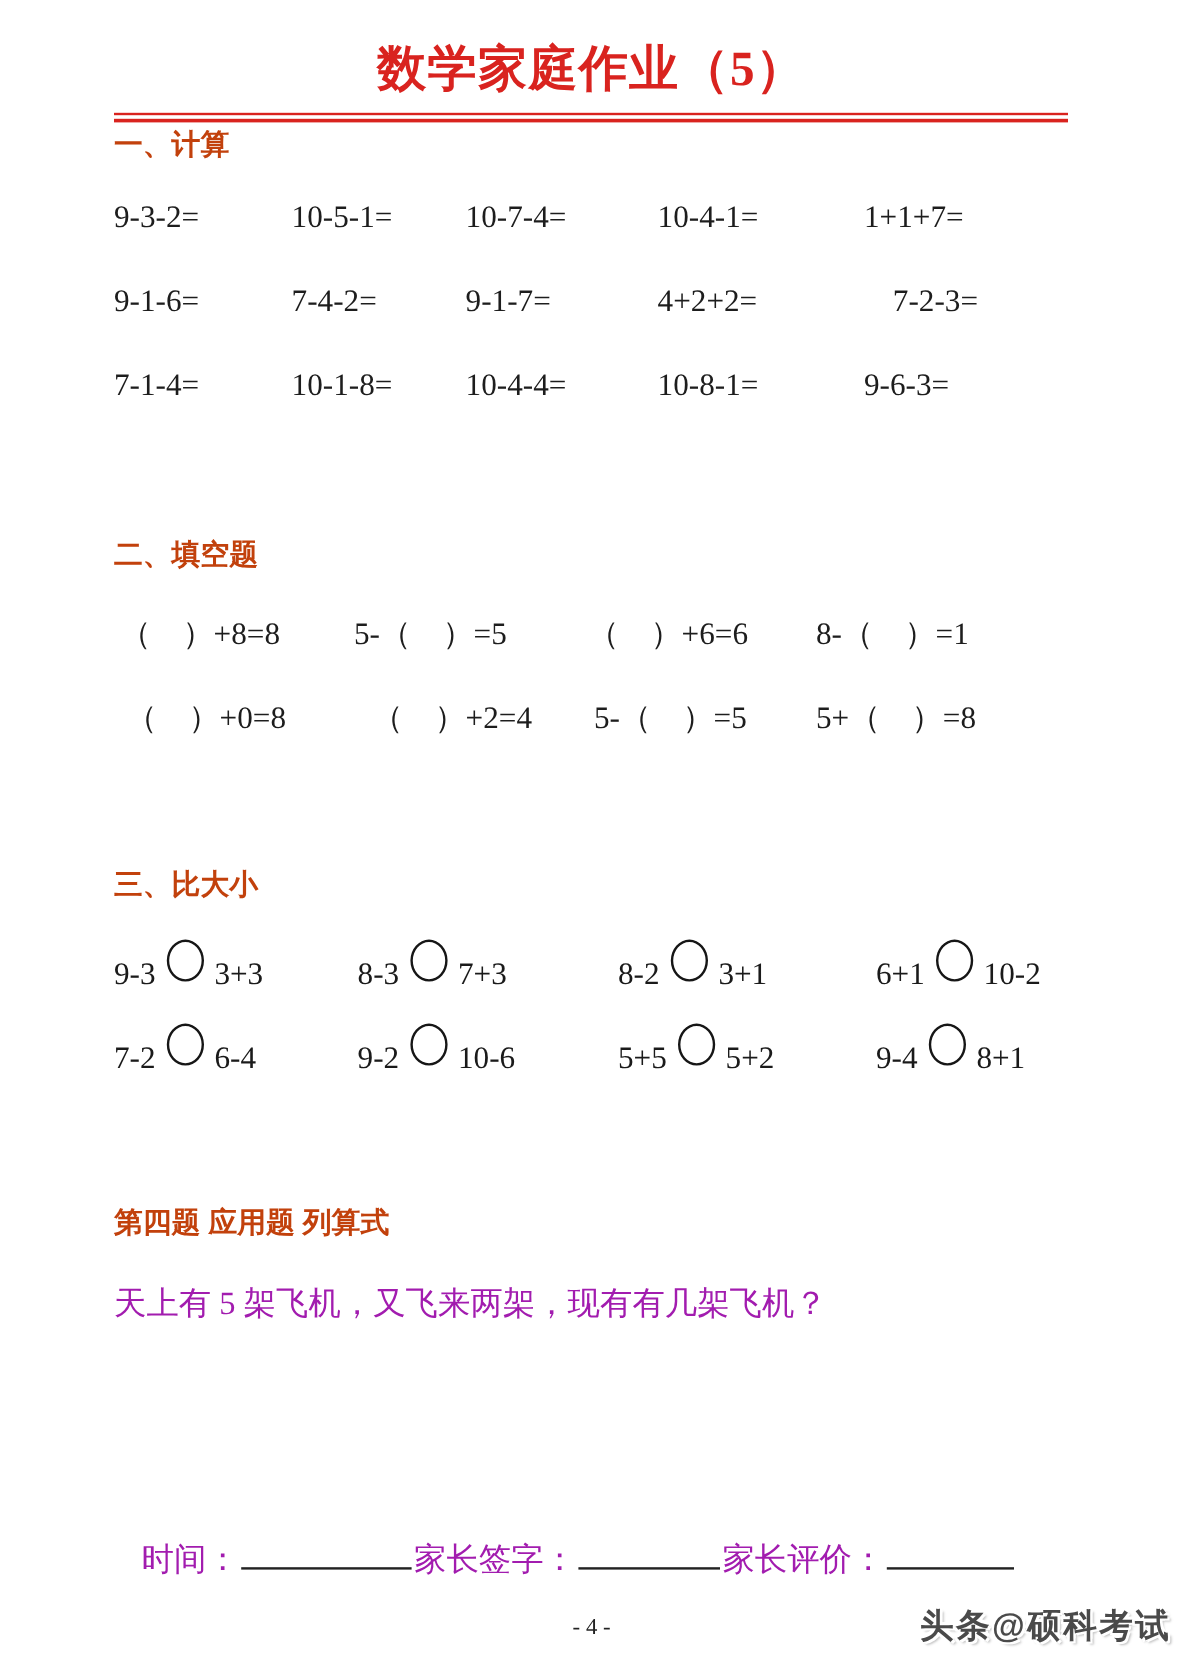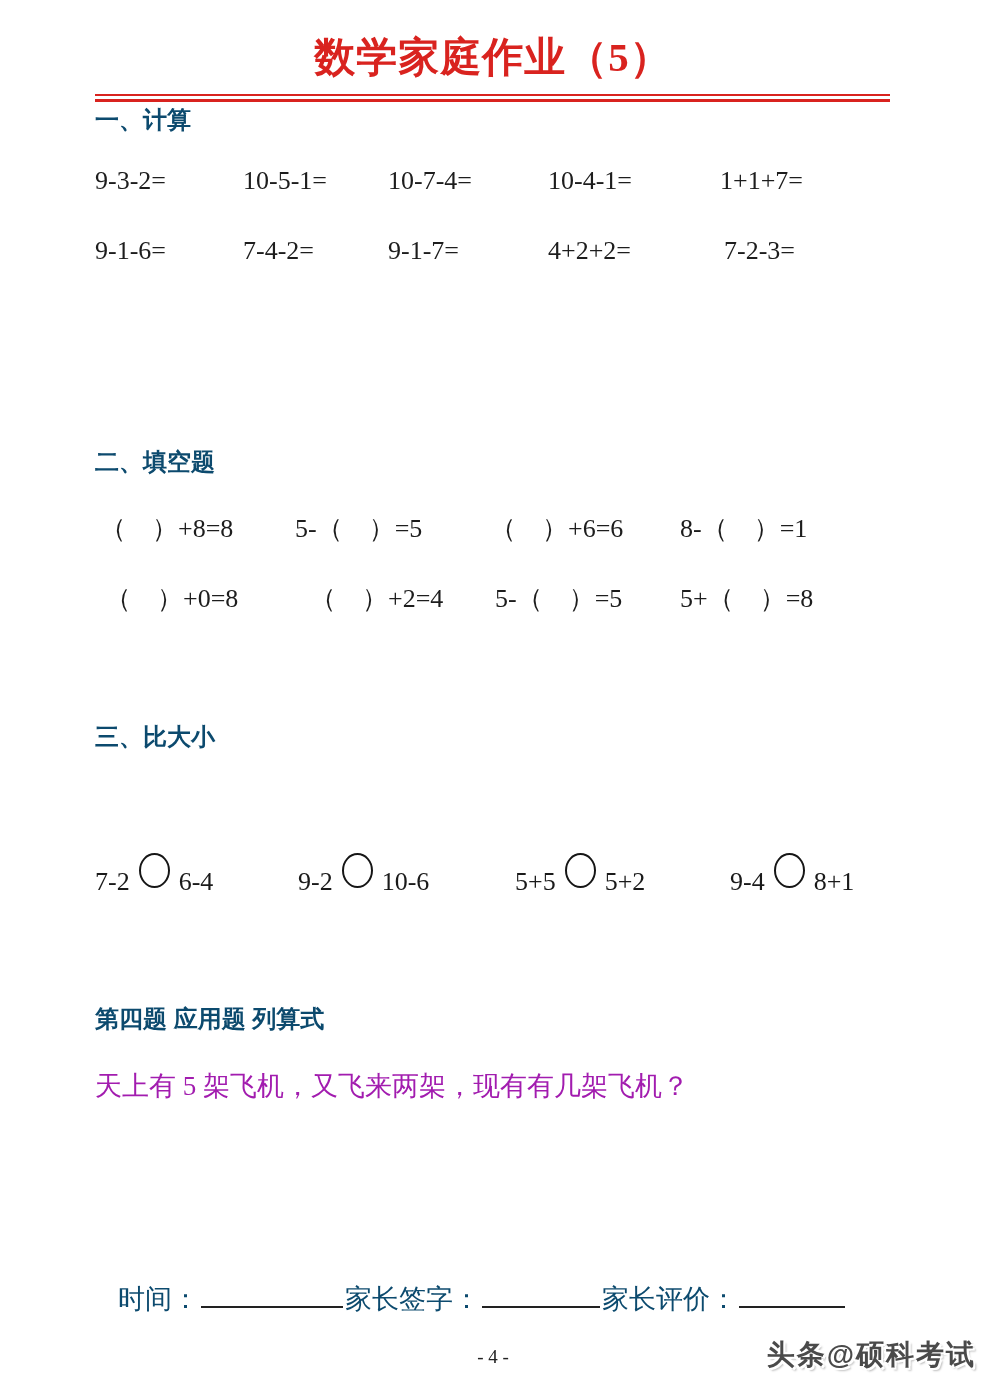--- a/index.html
+++ b/index.html
@@ -14,21 +14,21 @@
     white-space:nowrap;
   }
   .rule {
     position:absolute; top:94px; left:95px; width:795px; height:8px;
     border-top:2px solid #d9231f; border-bottom:3px solid #d9231f;
     box-sizing:border-box;
   }
   .h2 {
     position:absolute; left:95px;
     font-family:"Liberation Sans","DejaVu Sans",sans-serif;
-    font-weight:bold; font-size:24px; color:#0c4a6e; white-space:nowrap;text-align:center;
+    font-weight:bold; font-size:24px; color:#c2410c; white-space:nowrap;text-align:center;
   }
   .row { position:absolute; left:95px; width:800px; height:42px; }
   .row > .cell { position:absolute; top:0; white-space:nowrap; }
   .expr, .cell {
     font-family:"Liberation Serif","DejaVu Serif",serif;
     font-size:26px; color:#1d1d1d;
   }
   .cmp-item { position:absolute; top:0; white-space:nowrap;
     font-family:"Liberation Serif","DejaVu Serif",serif; font-size:26px; }
   .circle {
@@ -37,21 +37,21 @@
     margin:0 9px; vertical-align:2px; background:#fff;
   }
   .problem {
     position:absolute; left:95px; top:1068px;
     font-family:"Liberation Serif","DejaVu Serif",serif;
     font-size:27px; color:#a21caf; white-space:nowrap;
   }
   .footer {
     position:absolute; top:1280px; left:118px; white-space:nowrap;
     font-family:"Liberation Serif","DejaVu Serif",serif;
-    font-size:27px; color:#0c4a6e;
+    font-size:27px; color:#a21caf;
   }
   .blank {
     display:inline-block; border-bottom:2px solid #222; height:26px;
     vertical-align:baseline; margin:0 2px;
   }
   .b1 { width:142px; } .b2 { width:118px; } .b3 { width:106px; }
   .pageno {
     position:absolute; top:1346px; left:0; width:100%; text-align:center;
     font-family:"Liberation Serif","DejaVu Serif",serif; font-size:19px; color:#222;
   }
@@ -79,40 +79,61 @@
     <span class="cell" style="left:148px">10-5-1=</span>
     <span class="cell" style="left:293px">10-7-4=</span>
     <span class="cell" style="left:453px">10-4-1=</span>
     <span class="cell" style="left:625px">1+1+7=</span>
   </div>
   <div class="row" style="top:236px">
     <span class="cell" style="left:0">9-1-6=</span>
     <span class="cell" style="left:148px">7-4-2=</span>
     <span class="cell" style="left:293px">9-1-7=</span>
     <span class="cell" style="left:453px">4+2+2=</span>
-    <span class="cell" style="left:629px">7-2-3=</span>
+    <span class="cell" style="left:649px">7-2-3=</span>
+  </div>
+  <div class="row" style="top:306px">
+    <span class="cell" style="left:0">7-1-4=</span>
+    <span class="cell" style="left:148px">10-1-8=</span>
+    <span class="cell" style="left:293px">10-4-4=</span>
+    <span class="cell" style="left:453px">10-8-1=</span>
+    <span class="cell" style="left:625px">9-6-3=</span>
   </div>
 
   <div class="h2" style="top:446px">二、填空题</div>
 
   <div class="row" style="top:511px">
     <span class="cell" style="left:5px">（　）+8=8</span>
     <span class="cell" style="left:200px">5-（　）=5</span>
     <span class="cell" style="left:395px">（　）+6=6</span>
     <span class="cell" style="left:585px">8-（　）=1</span>
   </div>
   <div class="row" style="top:581px">
     <span class="cell" style="left:10px">（　）+0=8</span>
     <span class="cell" style="left:215px">（　）+2=4</span>
     <span class="cell" style="left:400px">5-（　）=5</span>
     <span class="cell" style="left:585px">5+（　）=8</span>
   </div>
 
   <div class="h2" style="top:721px">三、比大小</div>
 
+  <div class="row" style="top:783px">
+    <span class="cmp-item" style="left:0">
+      <span>9-3</span><span class="circle"></span><span>3+3</span>
+    </span>
+    <span class="cmp-item" style="left:203px">
+      <span>8-3</span><span class="circle"></span><span>7+3</span>
+    </span>
+    <span class="cmp-item" style="left:420px">
+      <span>8-2</span><span class="circle"></span><span>3+1</span>
+    </span>
+    <span class="cmp-item" style="left:635px">
+      <span>6+1</span><span class="circle"></span><span>10-2</span>
+    </span>
+  </div>
   <div class="row" style="top:853px">
     <span class="cmp-item" style="left:0">
       <span>7-2</span><span class="circle"></span><span>6-4</span>
     </span>
     <span class="cmp-item" style="left:203px">
       <span>9-2</span><span class="circle"></span><span>10-6</span>
     </span>
     <span class="cmp-item" style="left:420px">
       <span>5+5</span><span class="circle"></span><span>5+2</span>
     </span>

